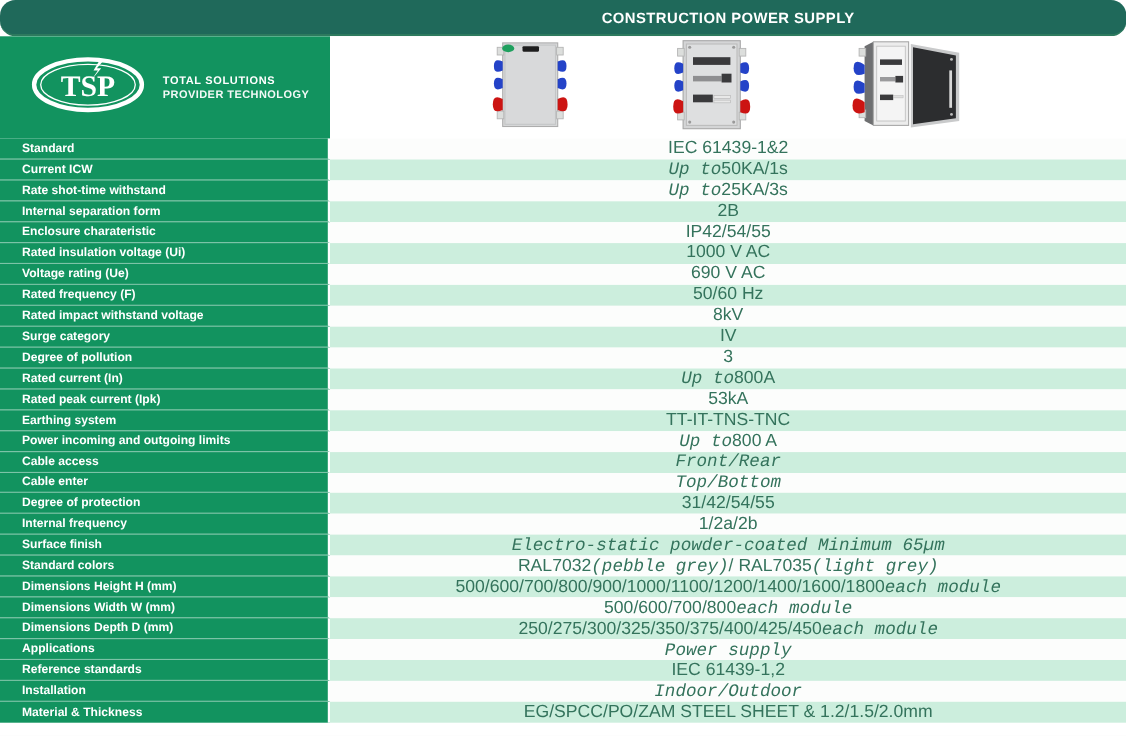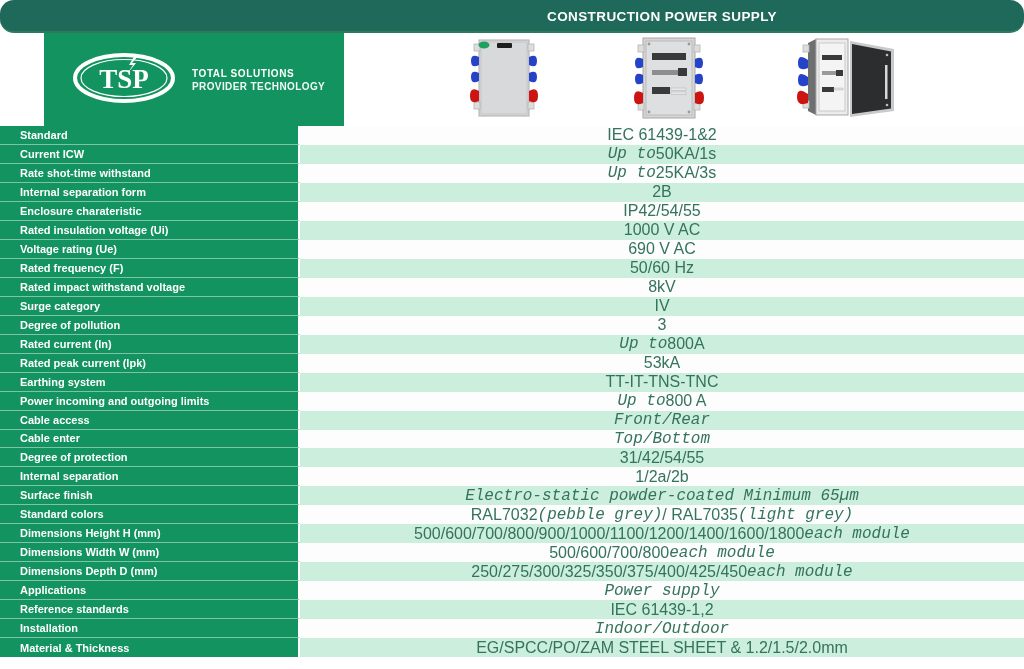--- a/index.html
+++ b/index.html
@@ -22,21 +22,21 @@
   .header-title {
     position: absolute;
     left: 300px; width: 724px; top: 0; height: 33px;
     display: flex; align-items: center; justify-content: center;
     color: #ffffff;
     font-size: 13.5px;
     font-weight: bold;
     letter-spacing: 0.4px;
   }
   
-  .top-row { display: flex; height: 93px; padding-left: 44px; }
+  .top-row { display: flex; height: 93px; }
   .logo-panel {
     width: 300px; height: 93px;
     background: #12935f;
     display: flex; align-items: center;
     padding-left: 28px;
     gap: 16px;
   }
   .logo-text { color: #ffffff; }
   .logo-line1 { font-size: 10px; font-weight: bold; letter-spacing: 0.6px; }
   .logo-line2 { font-size: 10px; font-weight: bold; letter-spacing: 0.4px; margin-top: 2px; opacity: 0.95; }
@@ -282,21 +282,21 @@
           <span class="it">Top/Bottom</span>
         </div>
       </div>
       <div class="spec-row">
         <div class="label-cell">Degree of protection</div>
         <div class="value-cell">
           <span>31/42/54/55</span>
         </div>
       </div>
       <div class="spec-row">
-        <div class="label-cell">Internal separation</div>
+        <div class="label-cell">Internal frequency</div>
         <div class="value-cell">
           <span>1/2a/2b</span>
         </div>
       </div>
       <div class="spec-row">
         <div class="label-cell">Surface finish</div>
         <div class="value-cell">
           <span class="it">Electro-static powder-coated Minimum 65µm</span>
         </div>
       </div>

